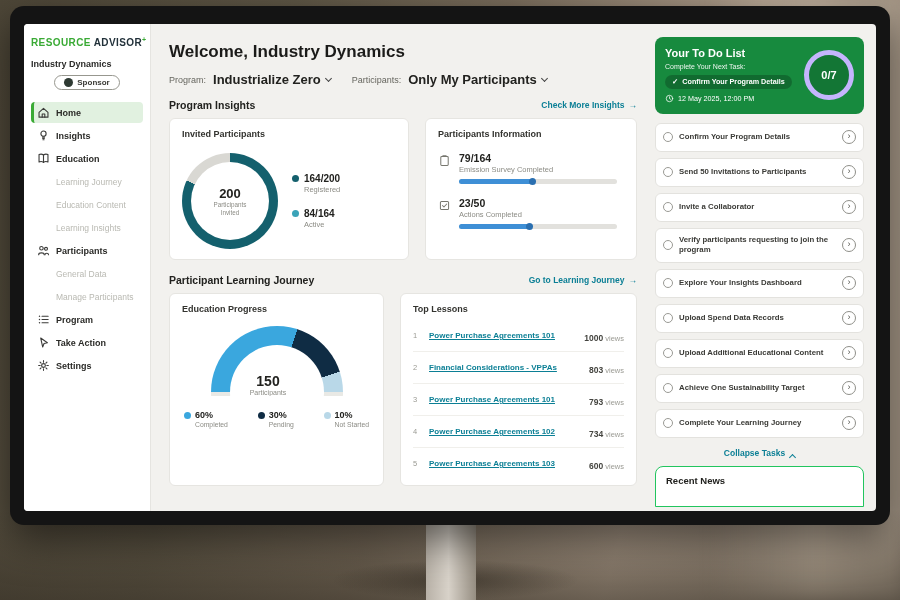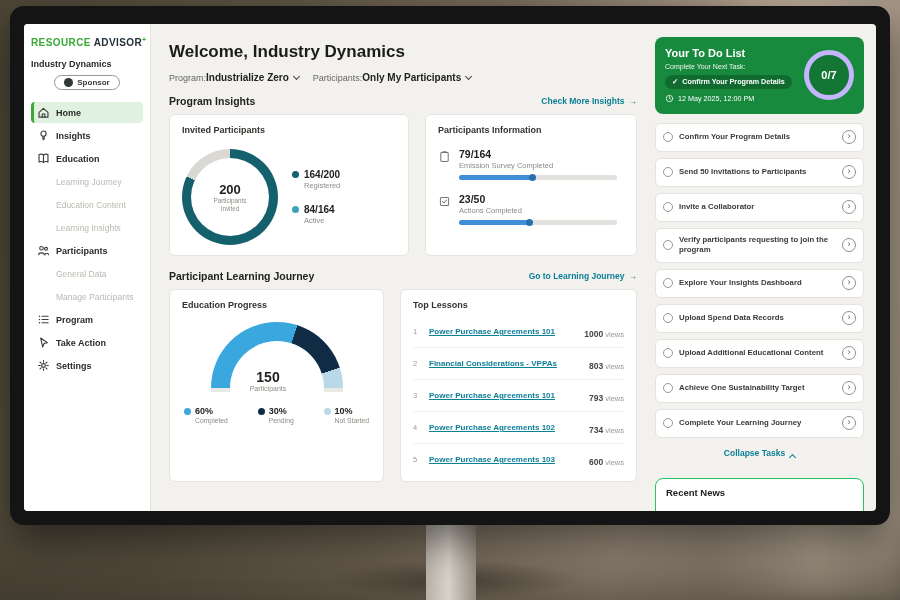--- a/index.html
+++ b/index.html
@@ -39,24 +39,24 @@
     font-size:9px; font-weight:700; color:#2b2b28; border-radius:4px; cursor:pointer; }
   .nav-item.active { background:#e1f1e0; border-left:3px solid #3aaa35; padding-left:3px; }
   .nav-item.sub { padding-left:25px; font-weight:400; color:#b9b9b2; font-size:8.5px; }
   .nav-icon { width:13px; height:13px; flex:none; display:flex; align-items:center; }
   .nav-icon svg { width:13px; height:13px; stroke:#3c3c3a; stroke-width:1.2; fill:none;
     stroke-linecap:round; stroke-linejoin:round; }
 
   
   .main { flex:1; padding:14px 13px 0 18px; overflow:hidden; }
   .welcome { font-size:17px; font-weight:700; color:#1b1b19; margin:4px 0 10px; }
-  .filters { display:flex; align-items:center; margin-bottom:12px; }
+  .filters { display:flex; align-items:center; gap:7px; margin-bottom:12px; }
   .f-label { font-size:9px; color:#66665f; }
   .dropdown { display:inline-flex; align-items:center; gap:5px; background:none; border:none;
-    font-family:inherit; font-size:10px; font-weight:700; color:#22221f; cursor:pointer; margin-right:14px; }
+    font-family:inherit; font-size:13px; font-weight:700; color:#22221f; cursor:pointer; margin-right:14px; }
   .chev { width:5px; height:5px; border-right:1.4px solid #444; border-bottom:1.4px solid #444;
     transform:rotate(45deg); display:inline-block; margin-bottom:3px; }
   .chev.up { transform:rotate(-135deg); margin-bottom:-2px; }
 
   .sec-row { display:flex; align-items:center; justify-content:space-between; margin:0 0 7px; }
   .sec-title { font-size:10.5px; font-weight:700; color:#22221f; }
   .sec-link { font-size:8.5px; font-weight:700; color:#0b7f95; text-decoration:none;
     display:inline-flex; align-items:center; gap:4px; cursor:pointer; }
   .cards-row { display:flex; gap:16px; margin-bottom:14px; align-items:stretch; }
   .card { background:#fff; border:1px solid #e6e5e1; border-radius:6px; padding:10px 12px; }
@@ -139,21 +139,21 @@
     font-size:11px; font-weight:700; color:#fff; }
   .tasks { margin-top:9px; }
   .task-row { display:flex; align-items:center; gap:6px; background:#fff;
     border:1px solid #e3e2de; border-radius:6px; padding:6.5px 7px; margin-bottom:6px; cursor:pointer; }
   .cb { width:10px; height:10px; border:1.2px solid #9a9a94; border-radius:50%; flex:none; cursor:pointer; }
   .task-label { flex:1; font-size:7.8px; font-weight:600; color:#3a3a36; line-height:1.3; }
   .chev-btn { width:14px; height:14px; border:1px solid #8f8f89; border-radius:50%; flex:none;
     display:flex; align-items:center; justify-content:center; font-size:9px; color:#55554f;
     cursor:pointer; line-height:1; padding-bottom:1px; }
   .collapse { display:flex; align-items:flex-end; justify-content:center; gap:5px;
-    font-size:8.5px; font-weight:700; color:#0b7f95; margin:4px 0 20px; cursor:pointer; }
+    font-size:8.5px; font-weight:700; color:#0b7f95; margin:4px 0 8px; cursor:pointer; }
   .collapse .chev { border-color:#0b7f95; }
   .news-card { background:#fff; border:1px solid #22c55e; border-radius:8px 8px 0 0;
     padding:8px 10px 20px; }
   .news-title { font-size:9.5px; font-weight:700; color:#22221f; }
 </style>
 </head>
 <body>
 
 <div class="bg-light"></div>
 <div class="bg-bottom"></div>

